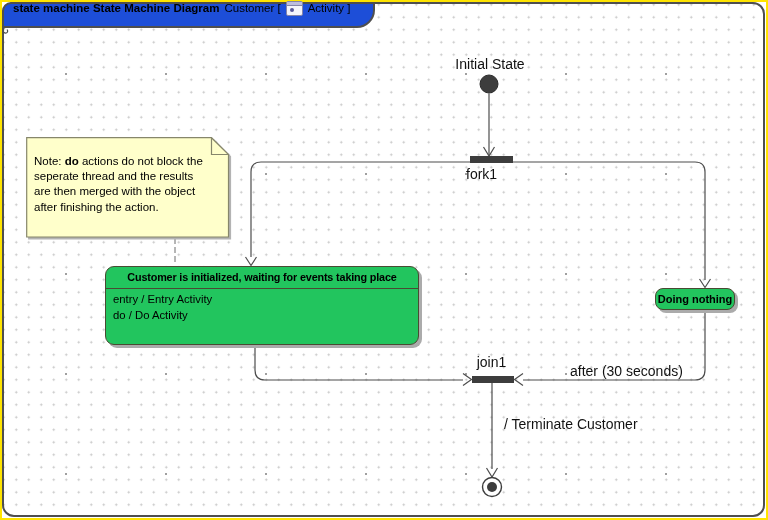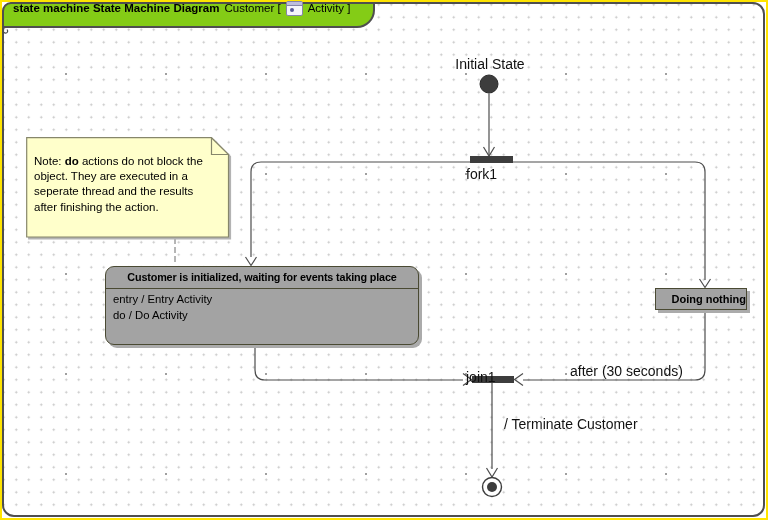--- a/index.html
+++ b/index.html
@@ -15,61 +15,61 @@
     background-image:
       radial-gradient(circle, #9f9f9f 1.2px, transparent 1.4px),
       radial-gradient(circle, #c6c6c6 0.9px, transparent 1.1px);
     background-size: 100px 100px, 12.5px 12.5px;
     background-position: 12px 20px, 6px 7px;
     z-index:0; }
 
   
   .tab { position:absolute; left:2px; top:2px; z-index:10;
     display:flex; align-items:center; gap:5px;
-    background:#84cc16; border:2px solid #4f4f4f; border-radius:9px 0 18px 0;
+    background:#1d4ed8; border:2px solid #4f4f4f; border-radius:9px 0 18px 0;
     padding:2px 22px 16px 9px; height:26px; box-sizing:border-box;
     font-size:11.5px; color:#000; white-space:nowrap; }
   .tab b { font-weight:bold; }
 
   .icon-smd { display:inline-block; position:relative; width:15px; height:13px;
     background:#f4f4fb; border:1px solid #8585a8; border-radius:2px; }
   .icon-smd::before { content:""; position:absolute; left:0; top:0; right:0; height:3px;
     background:#bdbdde; border-bottom:1px solid #8585a8; }
   .icon-smd::after { content:""; position:absolute; left:3px; top:6px; width:4px; height:4px;
     border-radius:50%; background:#58589a; }
 
   svg.wires { position:absolute; inset:0; z-index:1; }
   .wire { stroke:#4d4d4d; stroke-width:1.2; fill:none; }
   .head { stroke:#4d4d4d; stroke-width:1.2; fill:none; }
   .anchor { stroke:#6c6c6c; stroke-width:1; fill:none; stroke-dasharray:6 3; }
 
   .bar { position:absolute; background:#3d3d3d; z-index:2; }
   #fork-bar { left:470px; top:156px; width:43px; height:7px; }
   #join-bar { left:472px; top:376px; width:42px; height:7px; }
 
-  .state { position:absolute; background:#a3a3a3; border:1.4px solid #4a4a33;
+  .state { position:absolute; background:#22c55e; border:1.4px solid #4a4a33;
     border-radius:9px; box-shadow:3px 3px 0 #ababab; z-index:2; box-sizing:border-box; }
   #state-main { left:105px; top:266px; width:314px; height:79px; }
   #state-main .state-title { height:21px; line-height:21px; text-align:center;
     font-weight:bold; font-size:10.8px; letter-spacing:-0.15px; white-space:nowrap;
     overflow:hidden; border-bottom:1.4px solid #4a4a33; }
   #state-main .state-body { padding:3px 16px 0 7px; font-size:11.3px; line-height:15.5px; }
-  #state-doing { left:655px; top:288px; width:92px; height:22px; line-height:20px;
-    font-weight:bold; font-size:11px; text-align:right; border-radius:0; }
+  #state-doing { left:655px; top:288px; width:80px; height:22px; line-height:20px;
+    font-weight:bold; font-size:11px; text-align:center; border-radius:8px; }
 
   .note { position:absolute; left:26px; top:137px; width:206px; height:76px; z-index:2; }
   .note svg { position:absolute; left:0; top:0; }
   .note-text { position:absolute; left:8px; top:17px; width:190px;
     font-size:11.5px; line-height:15.2px; color:#000; }
   .note-text b { font-weight:bold; }
 
   .lbl { position:absolute; font-size:14px; color:#111; white-space:nowrap; z-index:3; }
   #initial-label   { left:444px; top:56px;  width:92px;  text-align:center; }
   #fork-label      { left:466px; top:166px; width:51px;  text-align:left; }
-  #join-label      { left:466px; top:369px; width:51px;  text-align:left; }
+  #join-label      { left:466px; top:354px; width:51px;  text-align:center; }
   #after-label     { left:570px; top:363px; width:117px; text-align:left; }
   #terminate-label { left:504px; top:416px; }
 </style>
 </head>
 <body>
 
 <div class="canvas">
 
   <div class="frame"></div>
   <div class="yellow-edge"></div>
@@ -144,19 +144,19 @@
 
   <div class="state" id="state-doing">Doing nothing</div>
 
   <div class="note">
     <svg width="206" height="103">
       <path d="M0.7,0.7 H185.5 L202.5,17.5 V100 H0.7 Z" fill="#ffffcb" stroke="#86866b" stroke-width="1.2" style="filter:drop-shadow(2.5px 2.5px 0 #b3b3b3);"></path>
       <path d="M185.5,0.7 V17.5 H202.5" fill="none" stroke="#86866b" stroke-width="1.2"></path>
     </svg>
     <div class="note-text">
       <div><span>Note: </span><b>do</b><span> actions do not block the</span></div>
-      <div>object. They are executed in a</div>
       <div>seperate thread and the results</div>
+      <div>are then merged with the object</div>
       <div>after finishing the action.</div>
     </div>
   </div>
 
 </div>
 
 </body></html>

